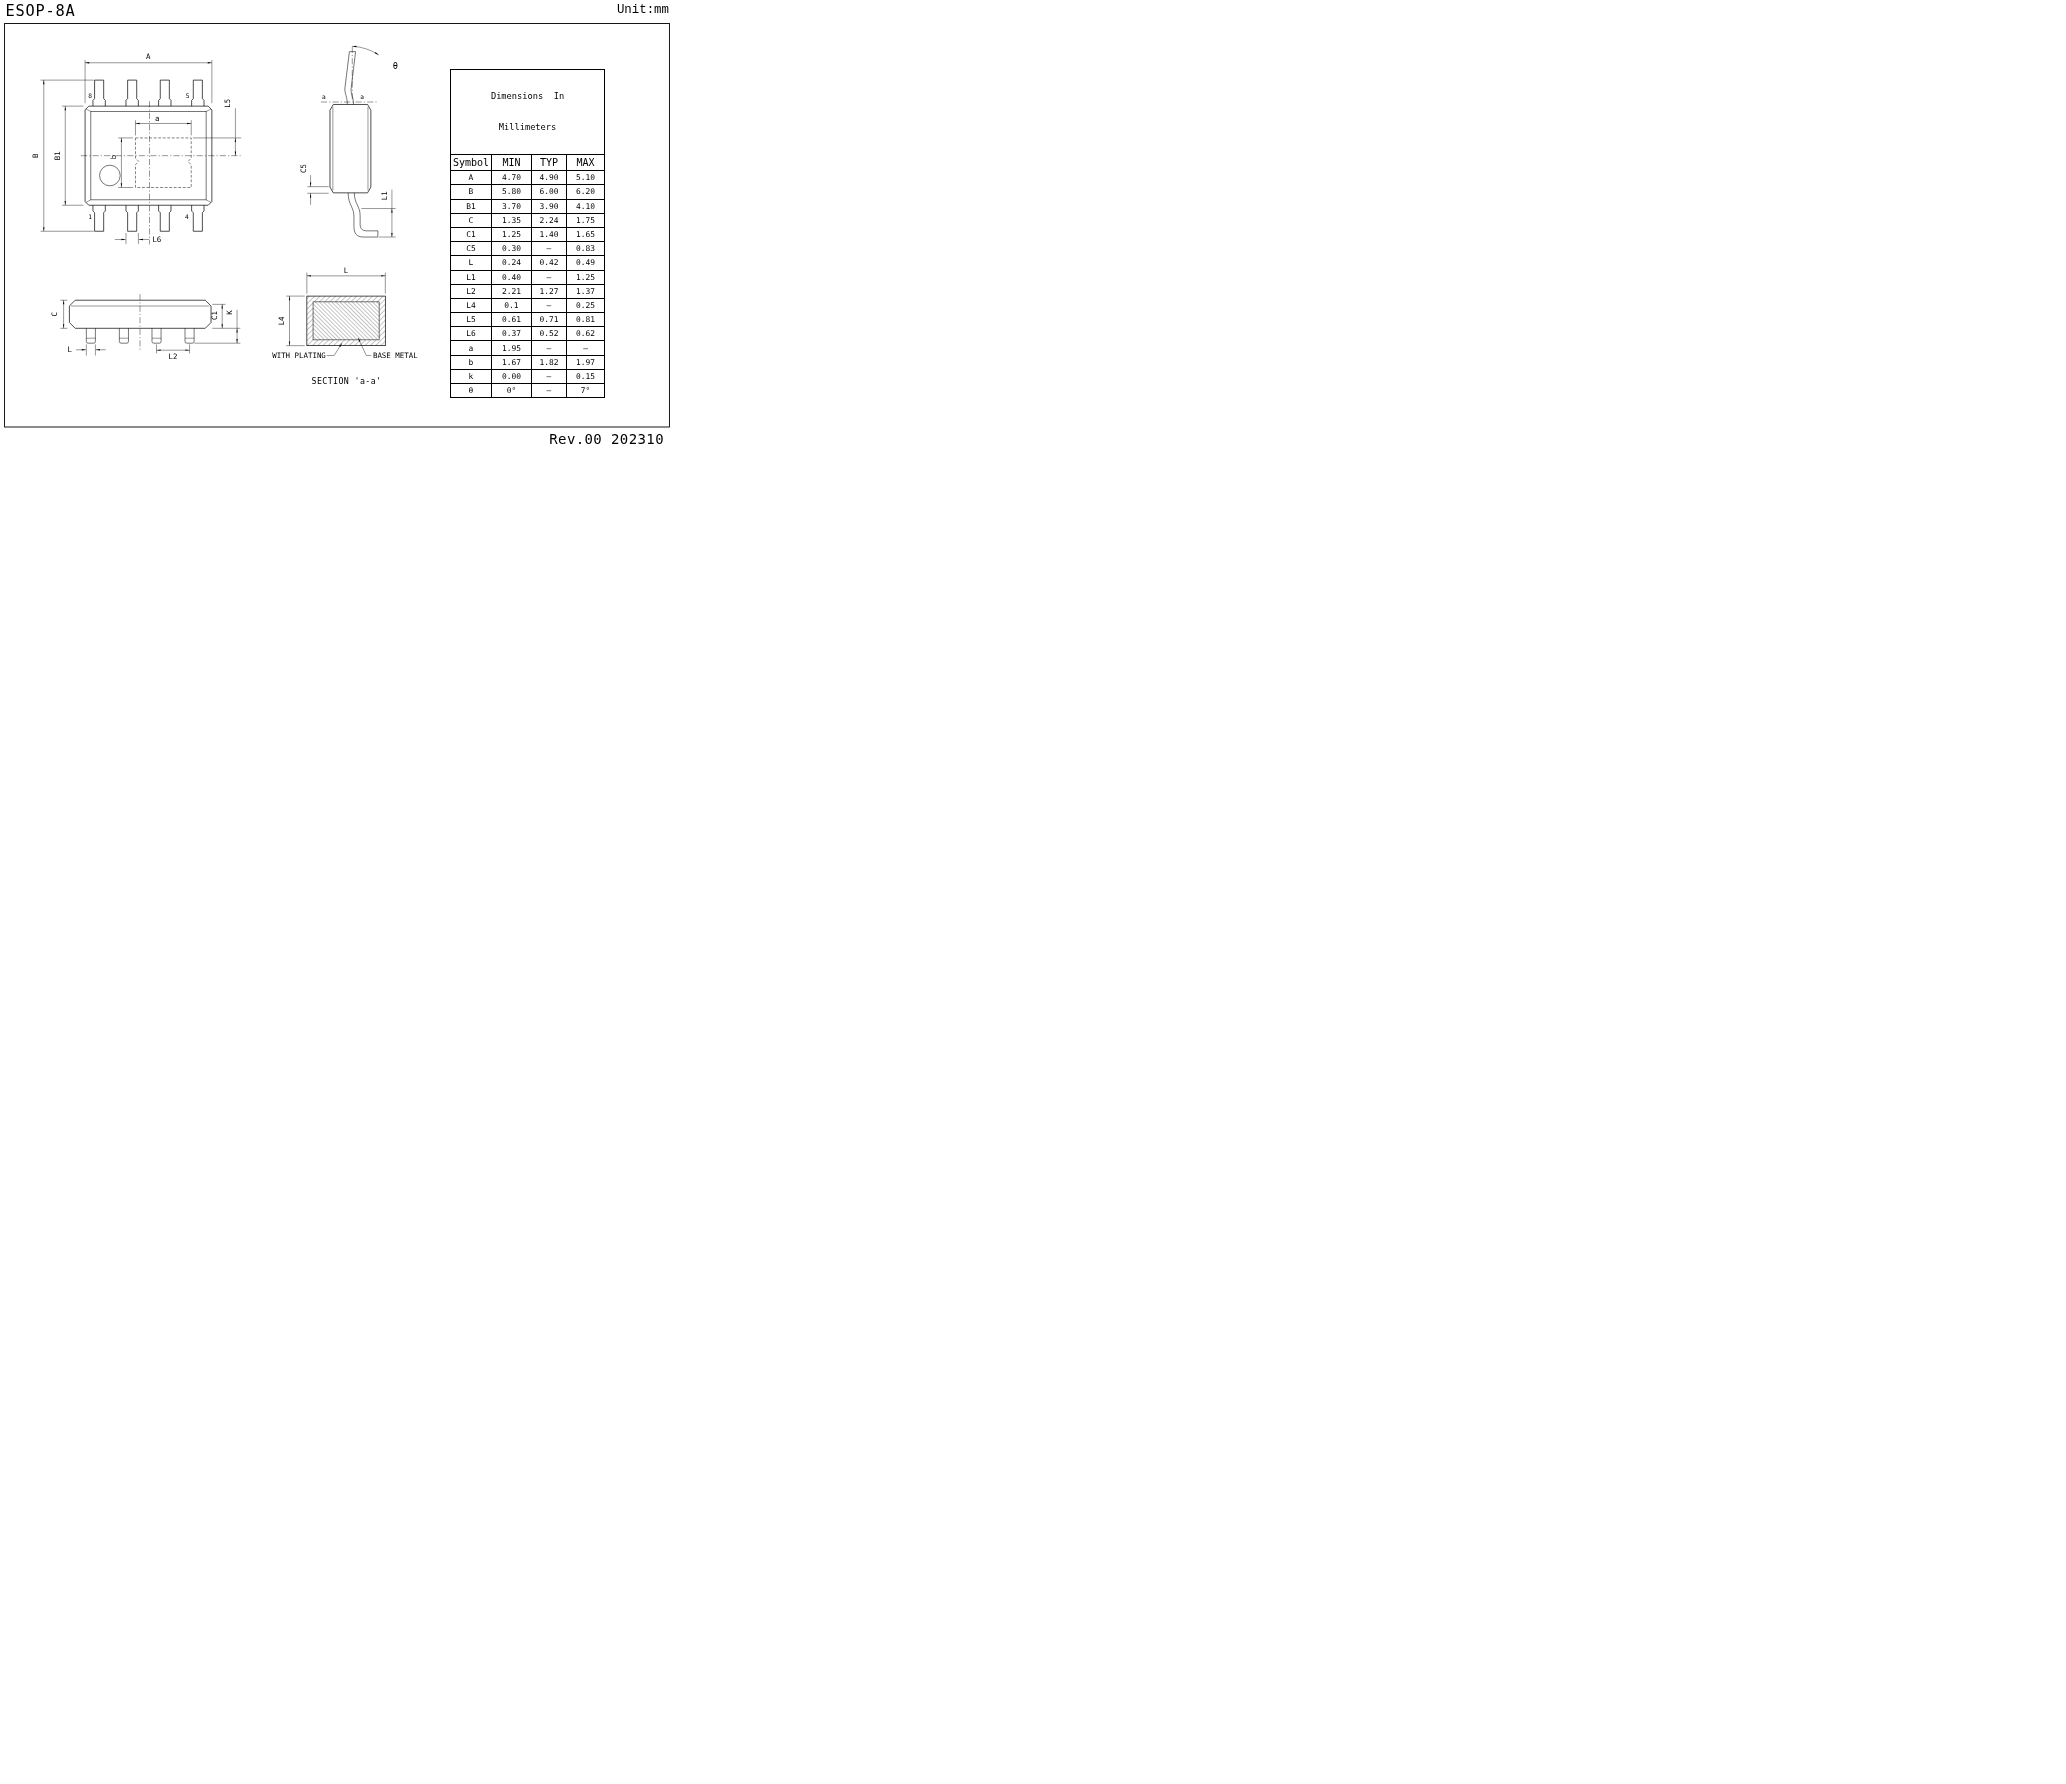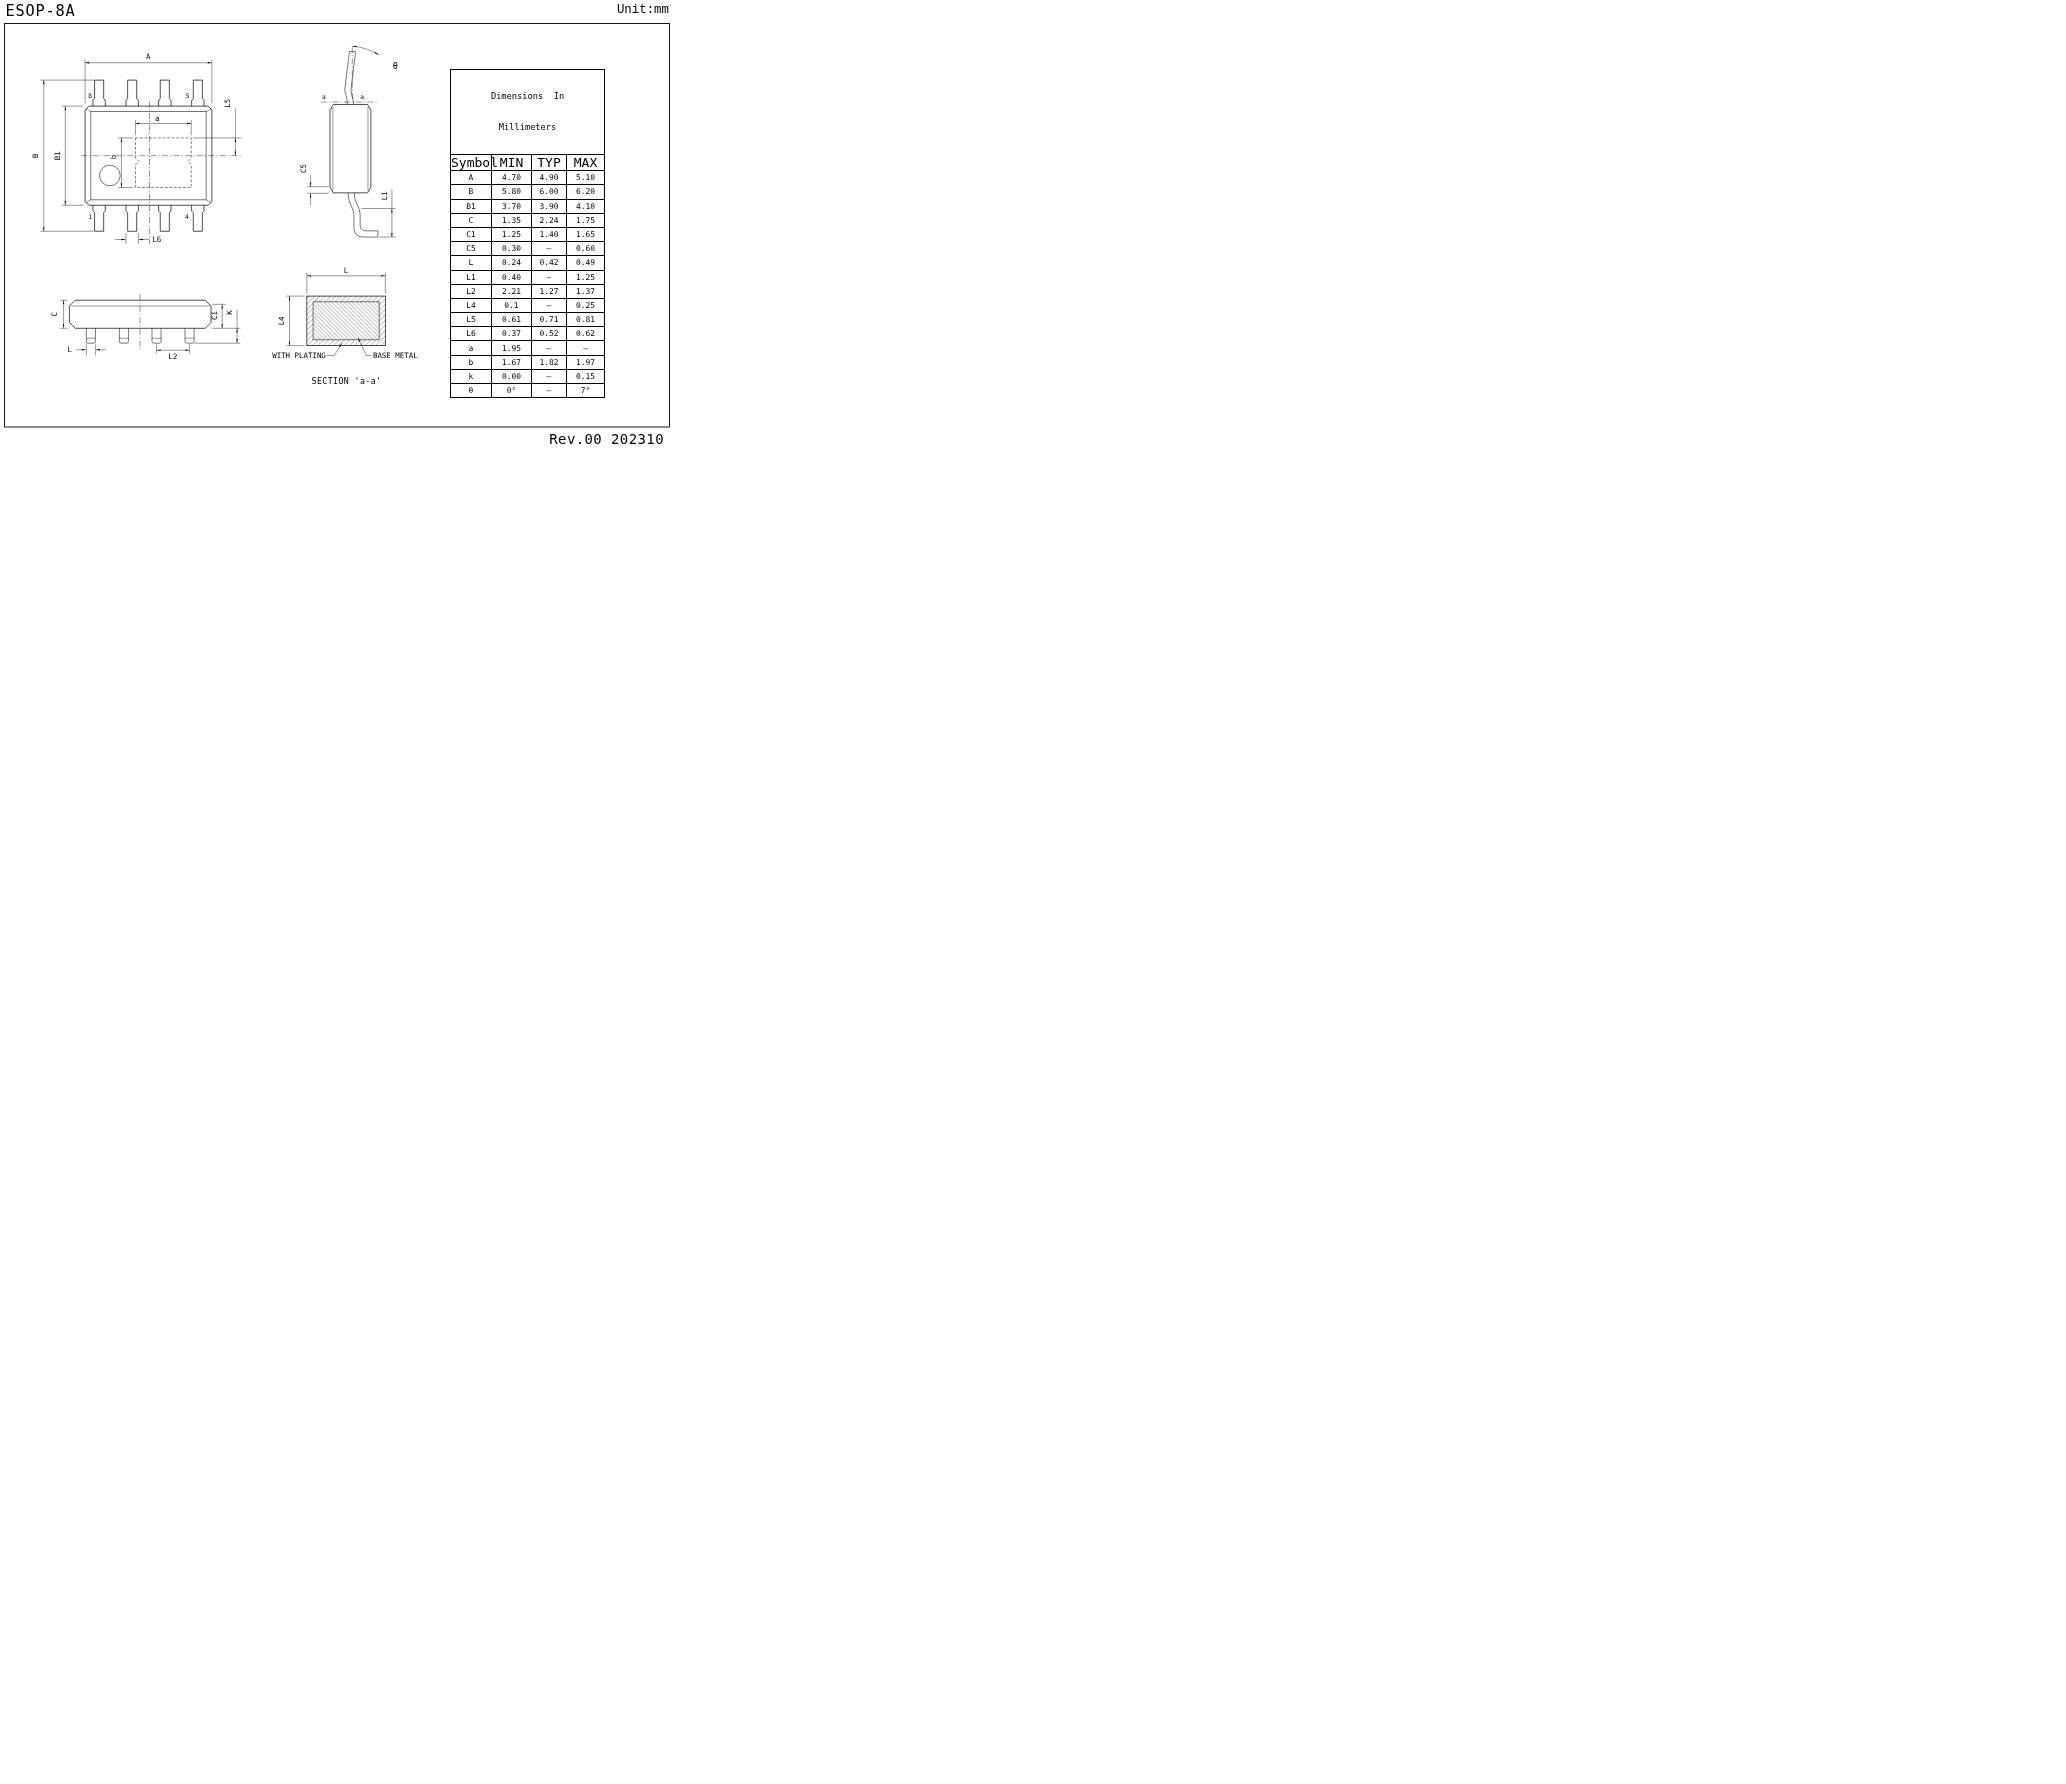--- a/index.html
+++ b/index.html
@@ -16,21 +16,21 @@
   .cl{stroke:#000;stroke-width:1;fill:none;stroke-dasharray:15 5 3 5;}
   .dsh{stroke:#000;stroke-width:1.2;fill:none;stroke-dasharray:7 4;}
   .lbl-s{font-size:15px;}
   .lbl-l{font-size:21px;}
   .cap{font-size:20px;letter-spacing:1px;}
   .dim-table{position:absolute;left:450px;top:69px;}
   .dim-table table{border-collapse:collapse;table-layout:fixed;width:154px;}
   .dim-table th,.dim-table td{border:0.7px solid #000;text-align:center;vertical-align:middle;
       font-weight:normal;padding:0;font-family:"DejaVu Sans Mono", monospace;}
   .t-title{height:21.5px;font-size:8.7px;line-height:1.2;white-space:pre;}
-  .t-head th{height:15.7px;font-size:13px;}
+  .t-head th{height:15.7px;font-size:10px;}
   .dim-table tbody td{height:13.2px;font-size:7.9px;}
 </style>
 </head>
 <body>
 
 <div class="page-title">ESOP-8A</div>
 <div class="unit">Unit:mm</div>
 <div class="rev">Rev.00  202310</div>
 
 <svg width="674" height="446" viewBox="0 0 1630 1080">
@@ -234,21 +234,21 @@
         <tr>
           <td>C1</td>
           <td>1.25</td>
           <td>1.40</td>
           <td>1.65</td>
         </tr>
         <tr>
           <td>C5</td>
           <td>0.30</td>
           <td>–</td>
-          <td>0.60</td>
+          <td>0.83</td>
         </tr>
         <tr>
           <td>L</td>
           <td>0.24</td>
           <td>0.42</td>
           <td>0.49</td>
         </tr>
         <tr>
           <td>L1</td>
           <td>0.40</td>

